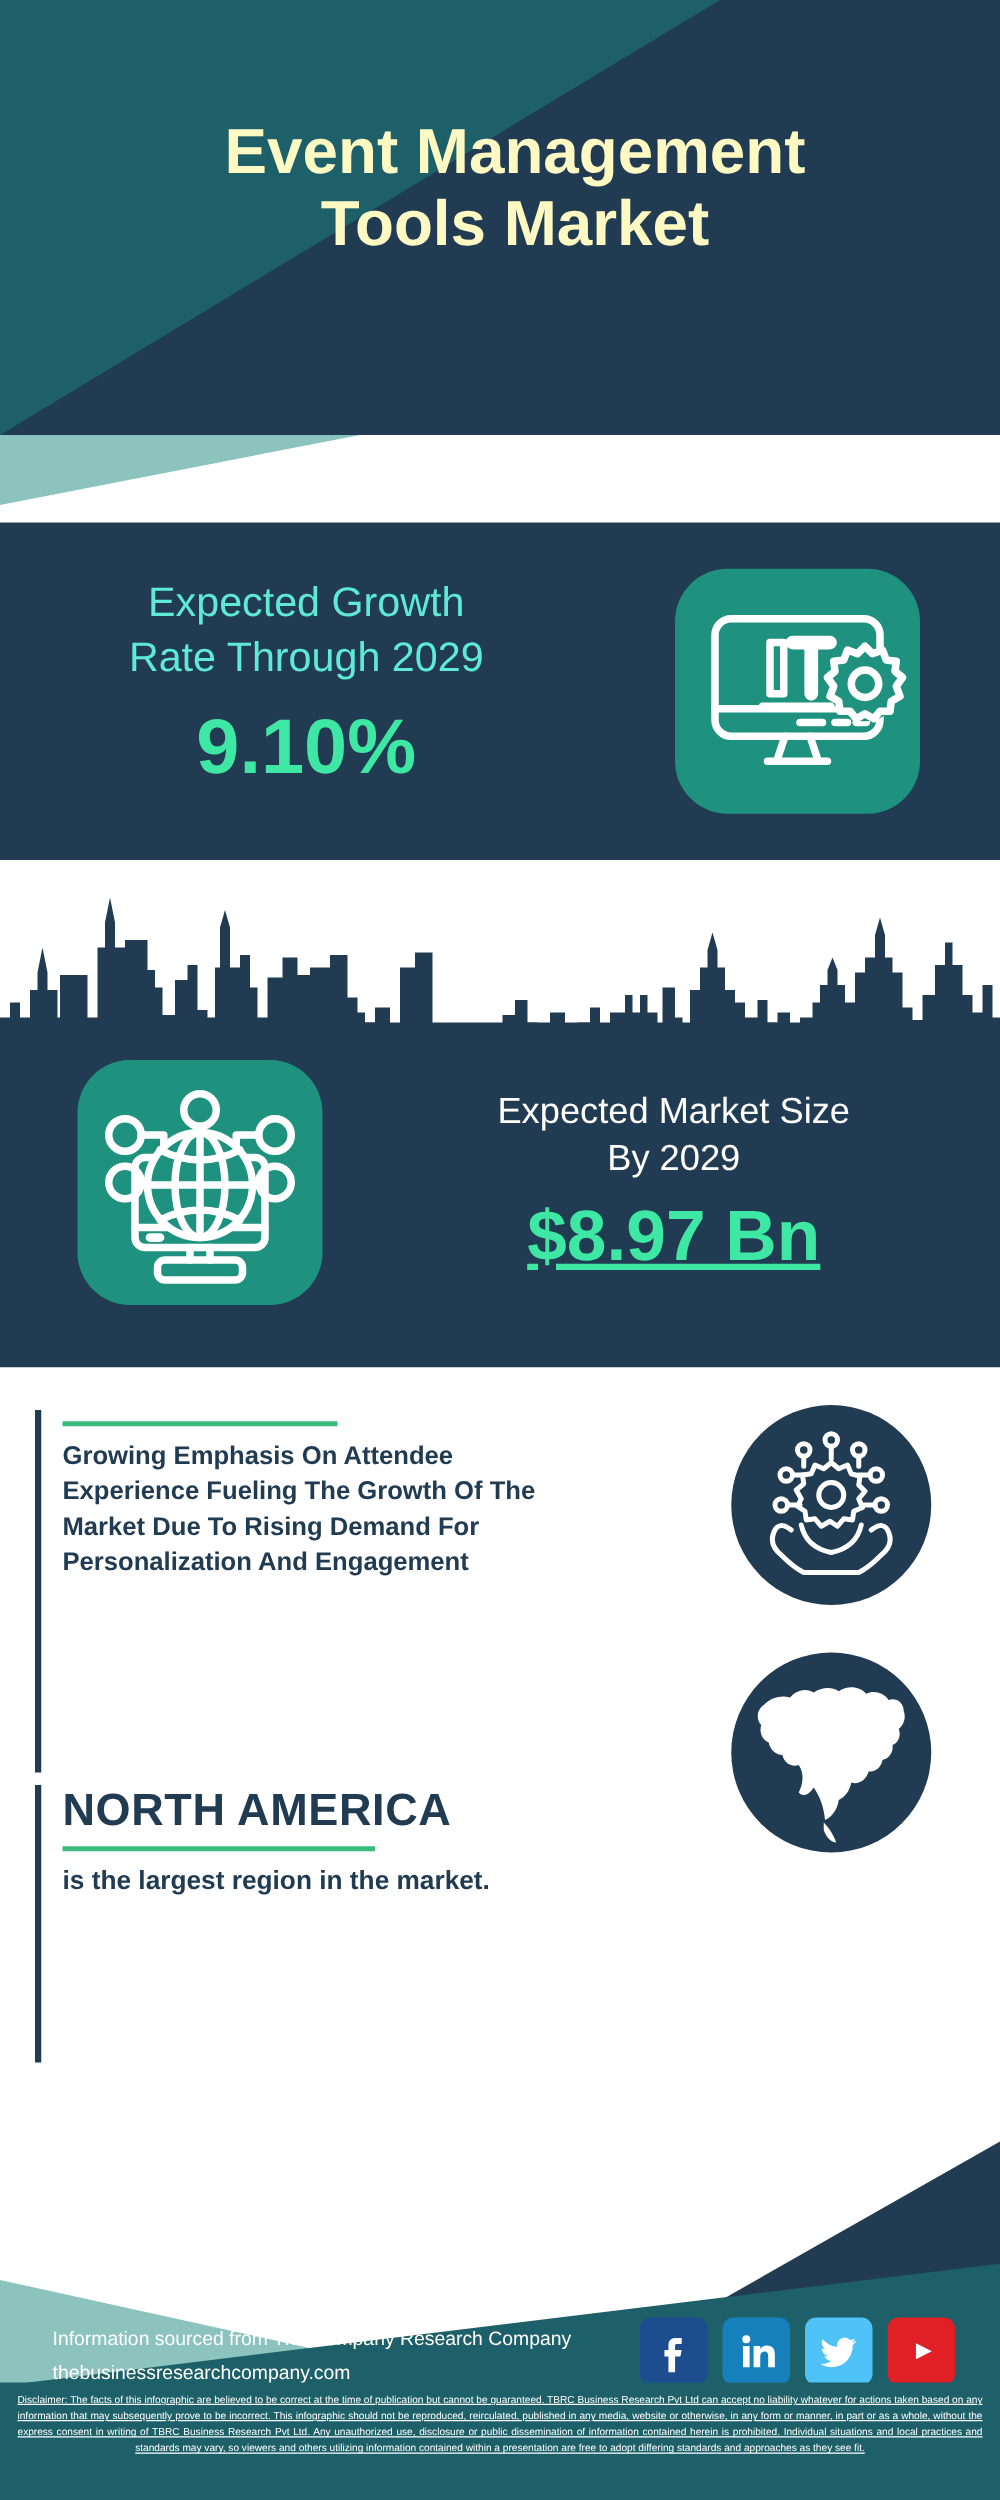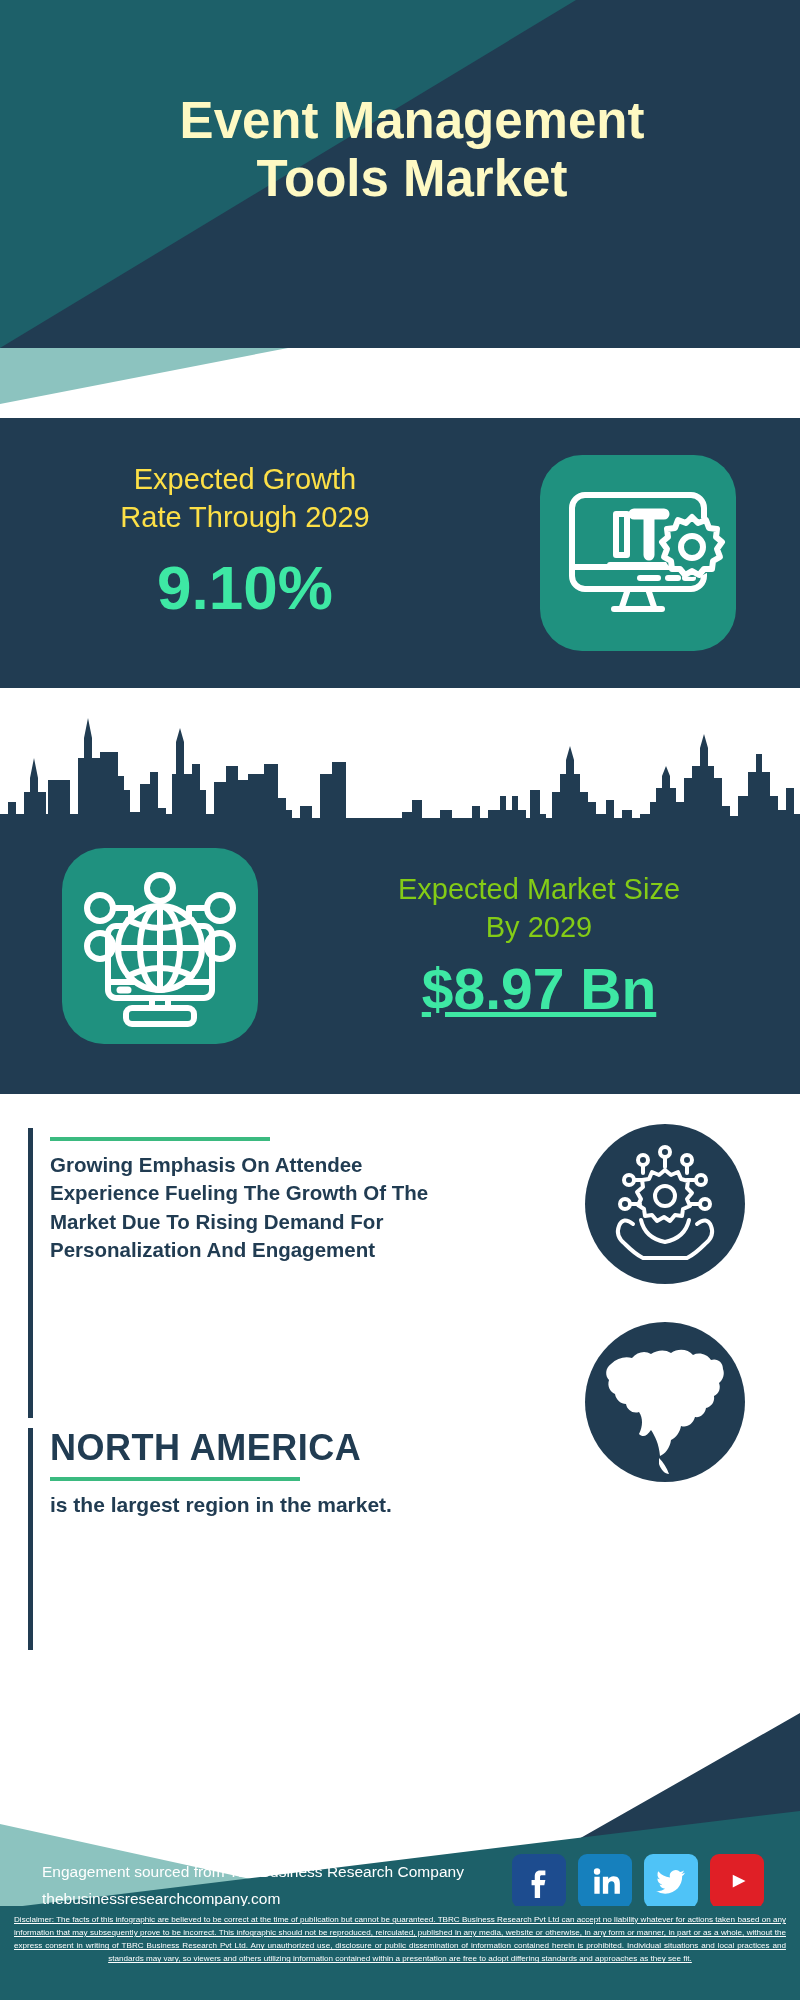--- a/index.html
+++ b/index.html
@@ -17,38 +17,38 @@
     color:#fef9c3; font-size:51px; font-weight:bold; line-height:1.13; letter-spacing:0px; }
 
   
   .teal-wedge { position:absolute; left:0; top:348px; width:800px; height:56px;
     background:#8cc3bf; clip-path: polygon(0 0, 36% 0, 0 100%); }
 
   
   .growth { position:absolute; left:0; top:418px; width:800px; height:270px;
     background:#213c52; }
   .growth-text { position:absolute; left:20px; top:42px; width:450px; text-align:center; }
-  .growth-label { color:#fde047; font-size:29px; line-height:1.32; font-weight:400; }
+  .growth-label { color:#5eead4; font-size:33px; line-height:1.32; font-weight:400; }
   .growth-value { color:#3ee8a4; font-size:62px; font-weight:bold; margin-top:20px; line-height:1; }
   .icon-tile { position:absolute; width:196px; height:196px; border-radius:42px;
     background:#1f917f; }
   .icon-tile.it { right:64px; top:37px; }
   .icon-tile svg { display:block; width:100%; height:100%; }
 
   
   .skyline-band { position:absolute; left:0; top:688px; width:800px; height:160px;
     background:#ffffff; }
   .skyline-band svg { position:absolute; left:0; bottom:0; width:800px; height:130px; display:block; }
 
   
   .market { position:absolute; left:0; top:818px; width:800px; height:276px;
     background:#213c52; }
   .icon-tile.globe { left:62px; top:30px; }
   .market-text { position:absolute; right:26px; top:52px; width:470px; text-align:center; }
-  .market-label { color:#84cc16; font-size:29px; line-height:1.32; }
+  .market-label { color:#ffffff; font-size:29px; line-height:1.32; }
   .market-value { color:#3ee8a4; font-size:57px; font-weight:bold; margin-top:14px; line-height:1;text-decoration:underline; }
 
   
   .content { position:absolute; left:0; top:1094px; width:800px; height:580px; background:#fff; }
 
   .block { position:absolute; padding-left:22px; }
   .block::before { content:""; position:absolute; left:0; top:0; bottom:0; width:5px;
     background:#213c52; }
   .block.driver { left:28px; top:34px; width:440px; height:290px; }
   .block.region { left:28px; top:334px; width:440px; height:222px; }
@@ -261,21 +261,21 @@
   </div>
 
   <div class="bottom">
     <div class="bot-navy"></div>
     <div class="bot-teal-light"></div>
     <div class="bot-teal-dark"></div>
   </div>
 
   <div class="footer-row">
     <div class="footer-text">
-      <div>Engagement sourced from The Business Research Company</div>
+      <div>Information sourced from The Company Research Company</div>
       <div>thebusinessresearchcompany.com</div>
     </div>
     <div class="social">
       <div class="social-btn sb-fb">
         <svg viewBox="0 0 32 32">
             <path fill="#ffffff" d="M21 6h-4c-3.3 0-5 2.2-5 5.3V15H9v5h3v12h5V20h4l1-5h-5v-3c0-1 .4-1.5 1.6-1.5H22V6z"></path>
           </svg>
       </div>
       <div class="social-btn sb-li">
         <svg viewBox="0 0 32 32">

